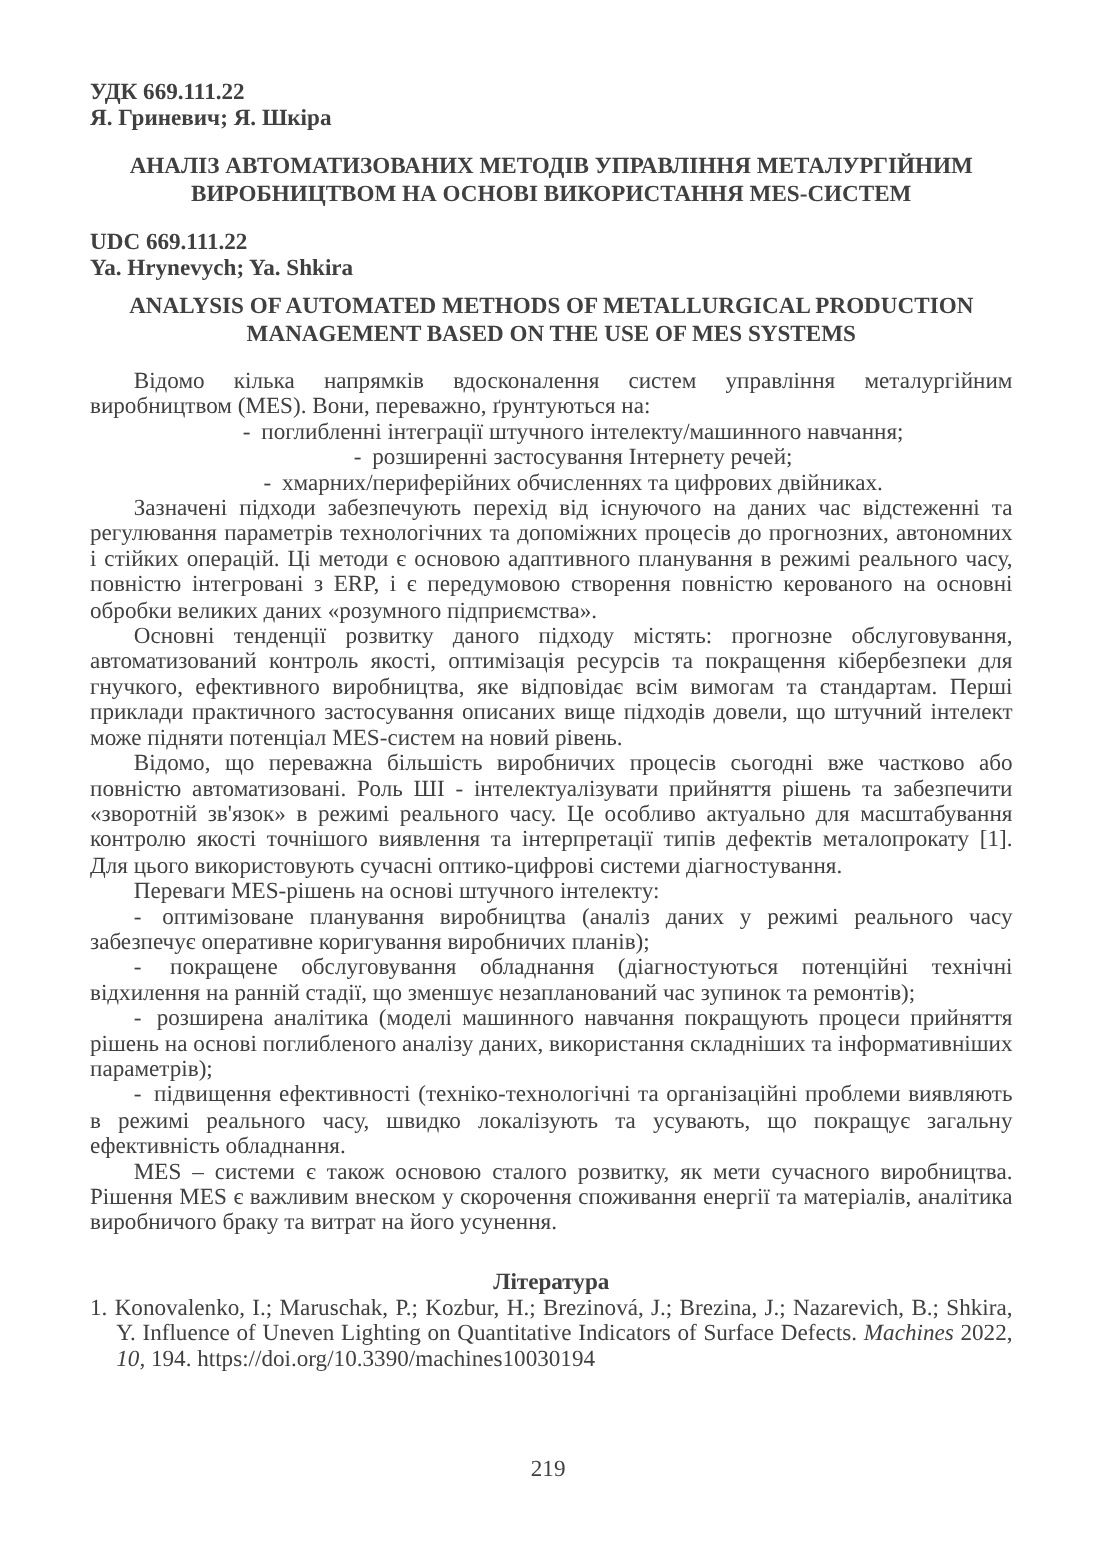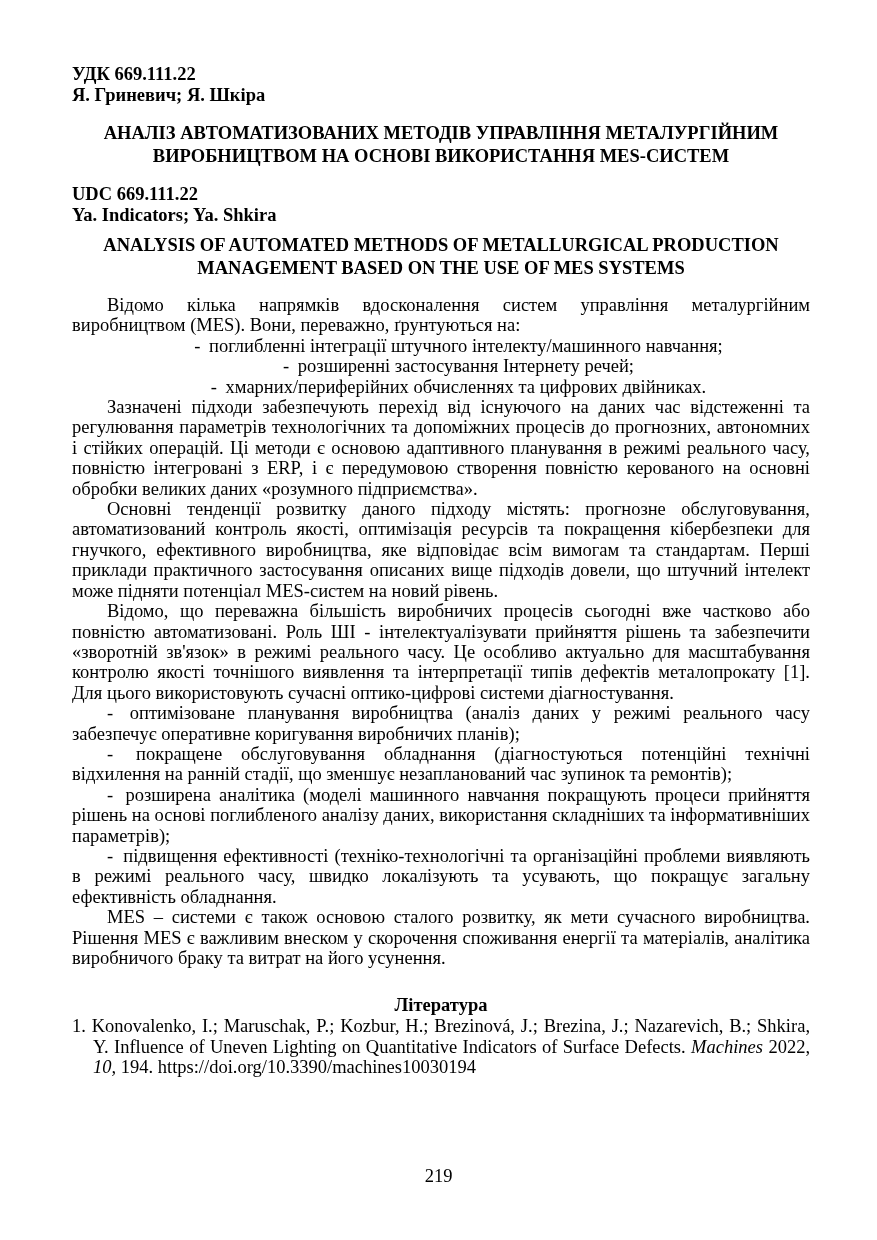--- a/index.html
+++ b/index.html
@@ -7,21 +7,21 @@
     position: relative;
     width: 877px;
     height: 1240px;
     margin: 0 auto;
     background: #ffffff;
     box-sizing: border-box;
     padding: 64px 67px 0 72px;
     font-family: "Liberation Serif", serif;
     font-size: 18.5px;
     line-height: 20.4px;
-    color: #000000;
+    color: #404040;
     overflow: hidden;
   }
   .meta-line { font-weight: bold; line-height: 21px; }
   .affiliation { font-weight: normal; line-height: 21px; }
   .title {
     font-weight: bold;
     text-align: center;
     line-height: 23px;
     max-width: 700px;
     margin: 16px auto;
@@ -66,35 +66,36 @@
 
   <div>
     <div class="meta-line">УДК 669.111.22</div>
     <div class="meta-line">Я. Гриневич; Я. Шкіра</div>
   </div>
 
   <div class="title">АНАЛІЗ АВТОМАТИЗОВАНИХ МЕТОДІВ УПРАВЛІННЯ МЕТАЛУРГІЙНИМ ВИРОБНИЦТВОМ НА ОСНОВІ ВИКОРИСТАННЯ MES-СИСТЕМ</div>
 
   <div>
     <div class="meta-line">UDC 669.111.22</div>
-    <div class="meta-line">Ya. Indicators; Ya. Shkira</div>
+    <div class="meta-line">Ya. Hrynevych; Ya. Shkira</div>
   </div>
 
   <div class="title title-en">ANALYSIS OF AUTOMATED METHODS OF METALLURGICAL PRODUCTION MANAGEMENT BASED ON THE USE OF MES SYSTEMS</div>
 
   <div>
     <p class="para">Відомо кілька напрямків вдосконалення систем управління металургійним виробництвом (MES). Вони, переважно, ґрунтуються на:</p>
 
     <div class="hang-item"><span class="dash">-</span> <span>поглибленні інтеграції штучного інтелекту/машинного навчання;</span></div>
     <div class="hang-item"><span class="dash">-</span> <span>розширенні застосування Інтернету речей;</span></div>
     <div class="hang-item"><span class="dash">-</span> <span>хмарних/периферійних обчисленнях та цифрових двійниках.</span></div>
 
     <p class="para">Зазначені підходи забезпечують перехід від існуючого на даних час відстеженні та регулювання параметрів технологічних та допоміжних процесів до прогнозних, автономних і стійких операцій. Ці методи є основою адаптивного планування в режимі реального часу, повністю інтегровані з ERP, і є передумовою створення повністю керованого на основні обробки великих даних «розумного підприємства».</p>
     <p class="para">Основні тенденції розвитку даного підходу містять: прогнозне обслуговування, автоматизований контроль якості, оптимізація ресурсів та покращення кібербезпеки для гнучкого, ефективного виробництва, яке відповідає всім вимогам та стандартам. Перші приклади практичного застосування описаних вище підходів довели, що штучний інтелект може підняти потенціал MES-систем на новий рівень.</p>
     <p class="para">Відомо, що переважна більшість виробничих процесів сьогодні вже частково або повністю автоматизовані. Роль ШІ - інтелектуалізувати прийняття рішень та забезпечити «зворотній зв'язок» в режимі реального часу. Це особливо актуально для масштабування контролю якості точнішого виявлення та інтерпретації типів дефектів металопрокату [1]. Для цього використовують сучасні оптико-цифрові системи діагностування.</p>
+    <p class="para">Переваги MES-рішень на основі штучного інтелекту:</p>
 
     <p class="para"><span class="dash">-</span> <span>оптимізоване планування виробництва (аналіз даних у режимі реального часу забезпечує оперативне коригування виробничих планів);</span></p>
     <p class="para"><span class="dash">-</span> <span>покращене обслуговування обладнання (діагностуються потенційні технічні відхилення на ранній стадії, що зменшує незапланований час зупинок та ремонтів);</span></p>
     <p class="para"><span class="dash">-</span> <span>розширена аналітика (моделі машинного навчання покращують процеси прийняття рішень на основі поглибленого аналізу даних, використання складніших та інформативніших параметрів);</span></p>
     <p class="para"><span class="dash">-</span> <span>підвищення ефективності (техніко-технологічні та організаційні проблеми виявляють в режимі реального часу, швидко локалізують та усувають, що покращує загальну ефективність обладнання.</span></p>
 
     <p class="para">MES – системи є також основою сталого розвитку, як мети сучасного виробництва. Рішення MES є важливим внеском у скорочення споживання енергії та матеріалів, аналітика виробничого браку та витрат на його усунення.</p>
   </div>
 
   <div class="lit-heading">Література</div>

